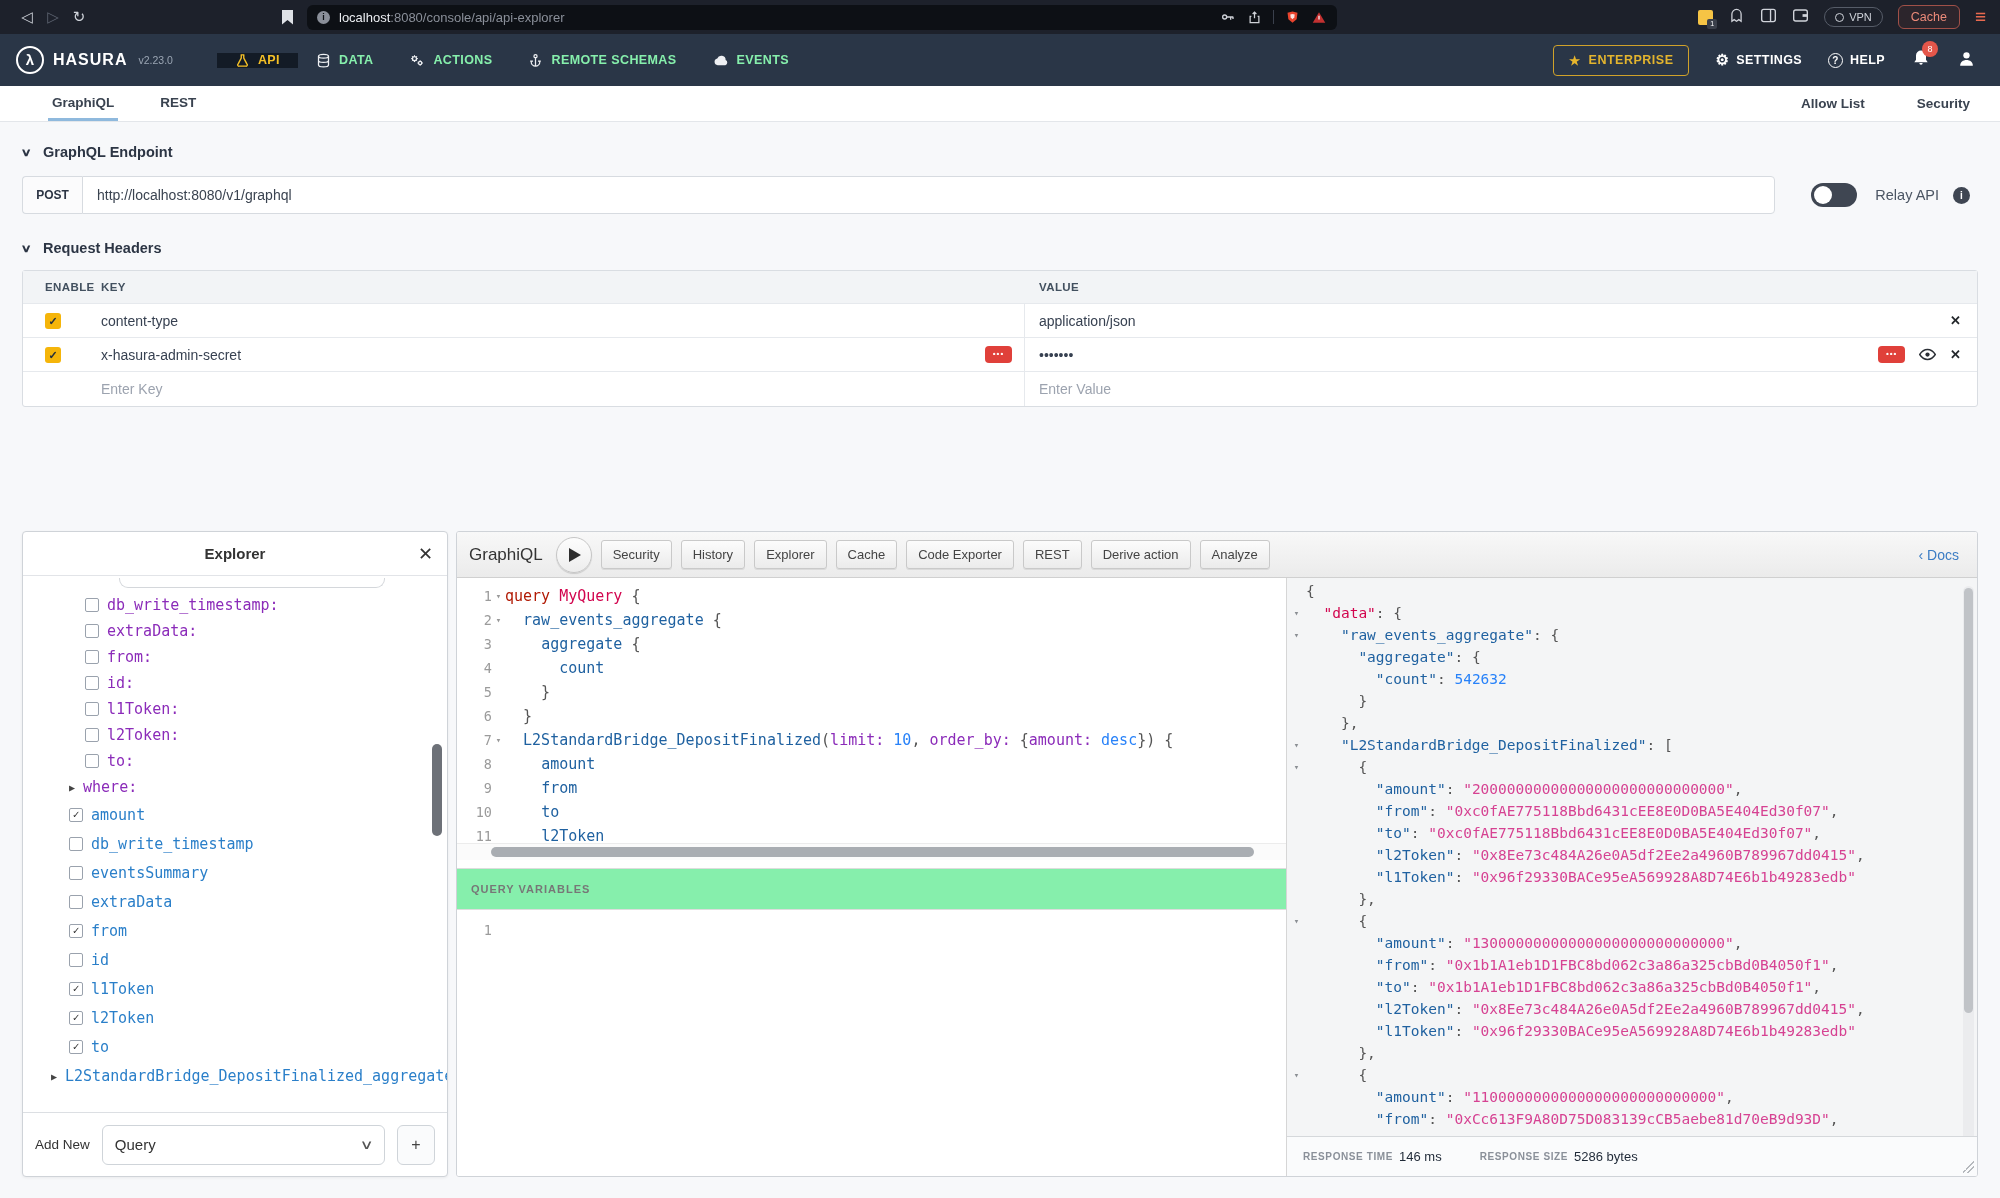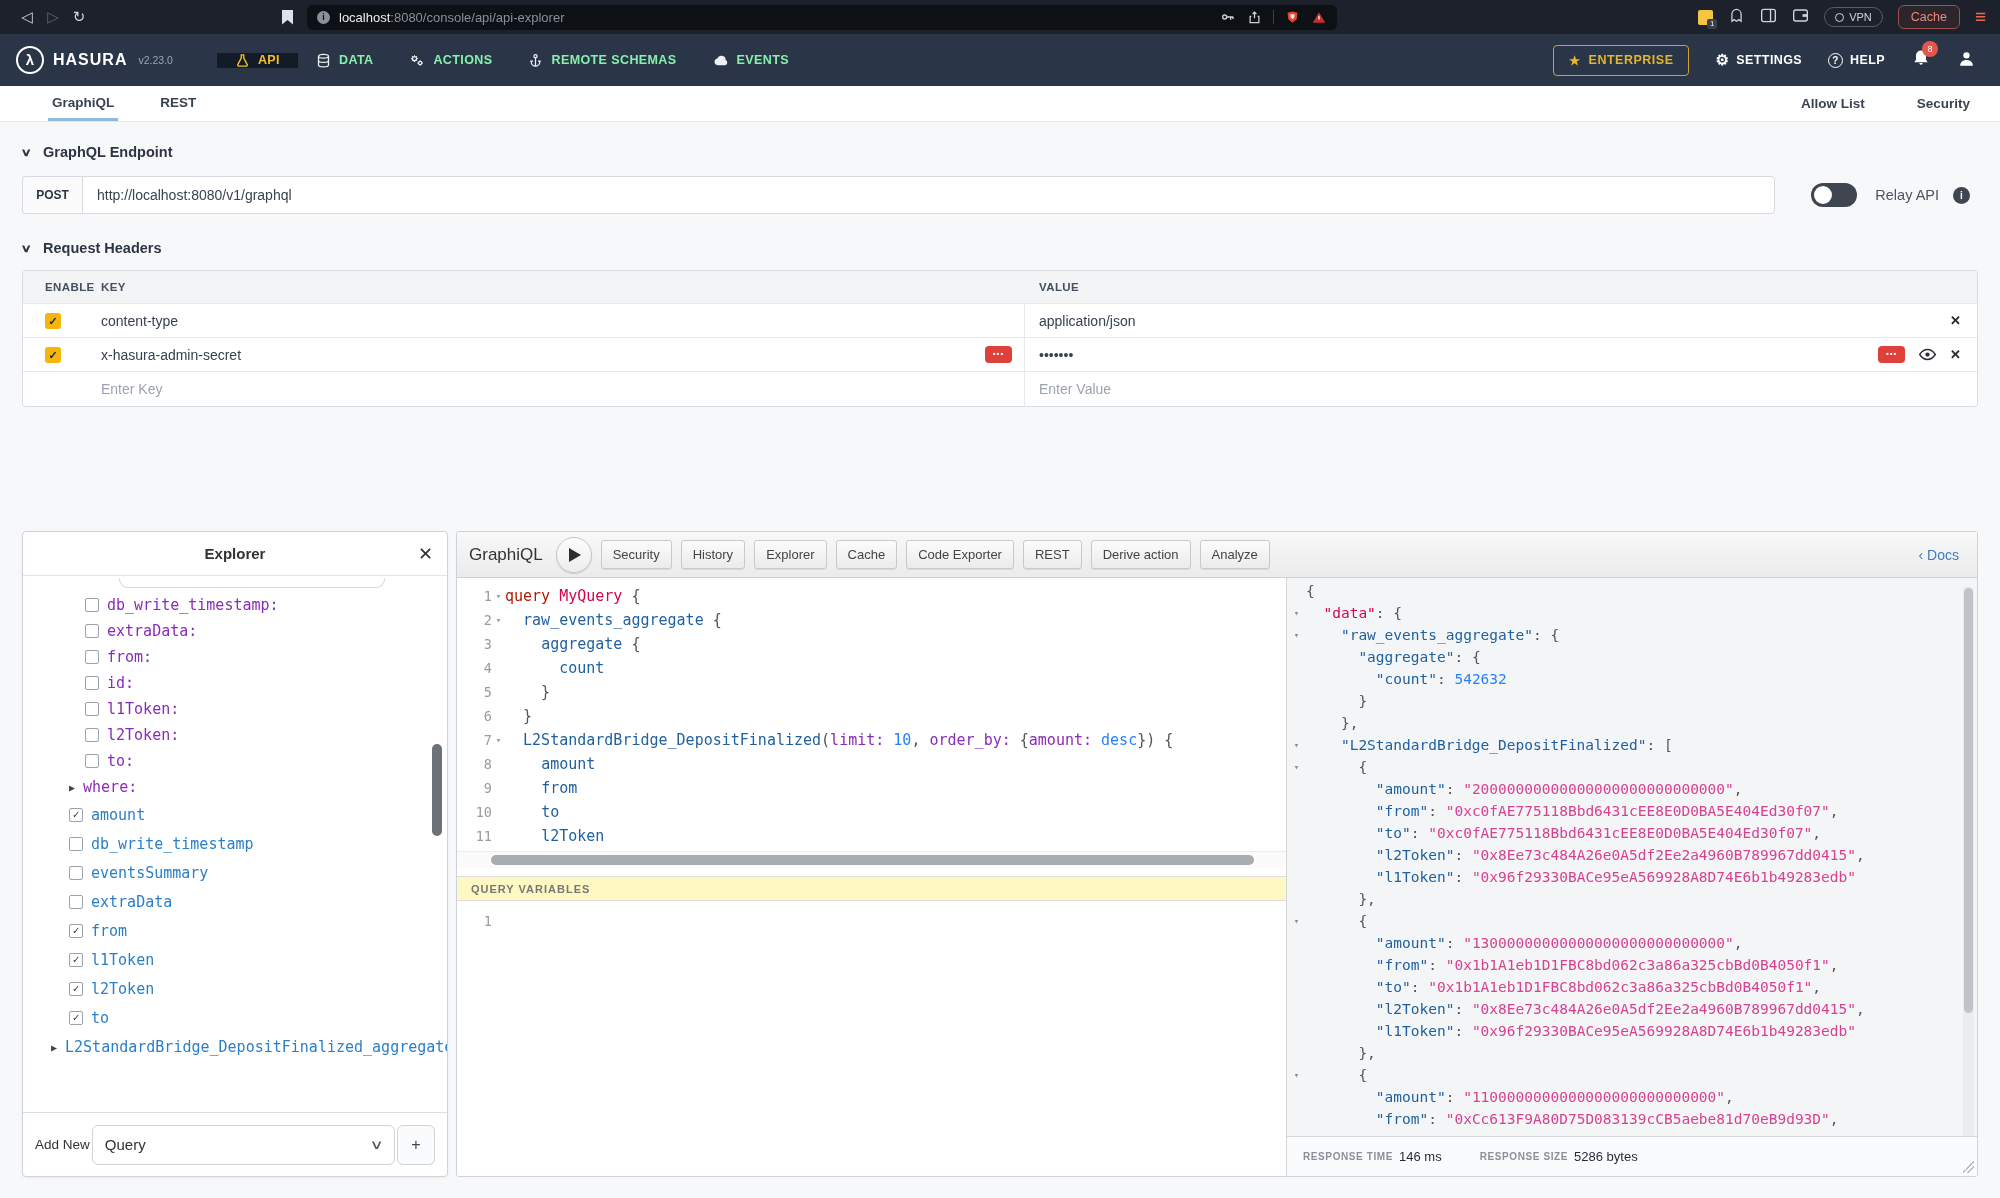--- a/index.html
+++ b/index.html
@@ -95,21 +95,21 @@
   .ex-row { display:flex; align-items:center; font-size:15px; }
   .ex-row.k-arg { padding-left:62px; height:26px; }
   .ex-row.k-expand { padding-left:46px; height:26px; }
   .ex-row.k-field { padding-left:46px; height:29px; }
   .ex-row.k-root { padding-left:28px; height:30px; }
   .ex-cb { width:14px; height:14px; border:1px solid #9aa2ad; border-radius:2px; background:#fff; margin-right:8px; flex:none; font-size:11px; line-height:12px; text-align:center; color:#333; }
   .ex-arrow { color:#444; font-size:10px; margin-right:8px; }
   .k-arg .ex-label, .k-expand .ex-label { color:#8b2bb9; }
   .k-field .ex-label, .k-root .ex-label { color:#2a7fc9; }
   .ex-scroll { position:absolute; right:5px; top:168px; width:10px; height:92px; background:#6d7178; border-radius:5px; }
-  .explorer-foot { height:64px; border-top:1px solid #dcdfe3; display:flex; align-items:center; padding:4px 12px; gap:2px; flex:none; }
+  .explorer-foot { height:64px; border-top:1px solid #dcdfe3; display:flex; align-items:center; padding:4px 12px; gap:12px; flex:none; }
   .addnew-label { font-size:13.5px; color:#333; flex:none; }
   .addnew-select { flex:1; height:40px; border:1px solid #cfd4d9; border-radius:6px; display:flex; align-items:center; padding:0 12px; font-size:15px; color:#333; }
   .addnew-select .sel-chev { margin-left:auto; color:#555; font-size:13px; transform:scaleX(1.5); }
   .plus-btn { width:38px; height:40px; border:1px solid #cfd4d9; border-radius:6px; background:#fafbfc; font-size:16px; color:#444; display:flex; align-items:center; justify-content:center; flex:none; }
 
   .gql-card { flex:1; background:#fff; border:1px solid #cfd3d8; border-radius:3px; display:flex; flex-direction:column; overflow:hidden; }
   .gql-toolbar { height:46px; background:linear-gradient(#f8f8f8,#ebebeb); border-bottom:1px solid #d0d0d0; display:flex; align-items:center; padding:0 12px; gap:9px; flex:none; }
   .gql-title { font-size:17px; color:#333; margin-right:4px; }
   .play-btn { width:36px; height:36px; border-radius:50%; background:linear-gradient(#fdfdfd,#ededed); border:1px solid #c6c6c6; box-shadow:0 1px 1px rgba(0,0,0,.15); display:flex; align-items:center; justify-content:center; flex:none; }
   .play-tri { width:0; height:0; border-left:12px solid #2f2f2f; border-top:7px solid transparent; border-bottom:7px solid transparent; margin-left:3px; }
@@ -119,21 +119,21 @@
   .gql-body { flex:1; display:flex; overflow:hidden; }
   .editor-col { width:830px; display:flex; flex-direction:column; border-right:1px solid #d6d6d6; flex:none; }
   .code-area { flex:1; overflow:hidden; background:#fff; padding-top:6px; position:relative; }
   .code-line { display:flex; height:24px; font-family:"DejaVu Sans Mono", monospace; font-size:15px; line-height:24px; }
   .ln { width:48px; flex:none; background:#fff; color:#9b9b9b; display:flex; }
   .ln .num { flex:1; text-align:right; font-size:13.5px; }
   .ln .fold { width:13px; font-size:9px; color:#999; text-align:center; }
   .lc { white-space:pre; overflow:hidden; }
   .hscroll { height:17px; background:#fbfbfb; border-top:1px solid #ececec; position:relative; flex:none; }
   .hscroll .thumb { position:absolute; top:3px; left:34px; width:92%; height:10px; background:#a9adb2; border-radius:5px; }
-  .qv-bar { height:25px; background:#fef9c3; border-top:1px solid #ddd; border-bottom:1px solid #ddd; display:flex; align-items:center; padding-left:14px; font-size:11px; font-weight:bold; color:#777; letter-spacing:1px; flex:none;margin-top:8px; }
+  .qv-bar { height:42px; background:#86efac; border-top:1px solid #ddd; border-bottom:1px solid #ddd; display:flex; align-items:center; padding-left:14px; font-size:11px; font-weight:bold; color:#777; letter-spacing:1px; flex:none;margin-top:8px; }
   .qv-area { flex:1; background:#fff; padding-top:8px; }
 
   .resp-col { flex:1; display:flex; flex-direction:column; background:#f4f5f6; overflow:hidden; }
   .resp-area { flex:1; overflow:hidden; position:relative; padding-top:2px; }
   .r-line { display:flex; height:22px; font-family:"DejaVu Sans Mono", monospace; font-size:14.5px; line-height:22px; }
   .r-gut { width:19px; flex:none; text-align:center; font-size:9px; color:#8b8f94; line-height:22px; }
   .r-lc { white-space:pre; overflow:hidden; }
   .resp-scroll { position:absolute; right:3px; top:8px; width:11px; height:560px; background:#ebecee; border-radius:6px; }
   .resp-scroll .thumb { position:absolute; top:2px; left:1px; width:9px; height:425px; background:#c0c3c7; border-radius:5px; }
   .resp-foot { height:40px; background:#fafbfc; border-top:1px solid #d5d8db; display:flex; align-items:center; padding:0 16px; gap:6px; flex:none; position:relative; }
@@ -439,20 +439,24 @@
               </div>
               <div class="ex-row k-field">
                 <span class="ex-cb"></span>
                 <span class="ex-label">extraData</span>
               </div>
               <div class="ex-row k-field">
                 <span class="ex-cb">✓</span>
                 <span class="ex-label">from</span>
               </div>
               <div class="ex-row k-field">
+                <span class="ex-cb"></span>
+                <span class="ex-label">id</span>
+              </div>
+              <div class="ex-row k-field">
                 <span class="ex-cb">✓</span>
                 <span class="ex-label">l1Token</span>
               </div>
               <div class="ex-row k-field">
                 <span class="ex-cb">✓</span>
                 <span class="ex-label">l2Token</span>
               </div>
               <div class="ex-row k-field">
                 <span class="ex-cb">✓</span>
                 <span class="ex-label">to</span>

